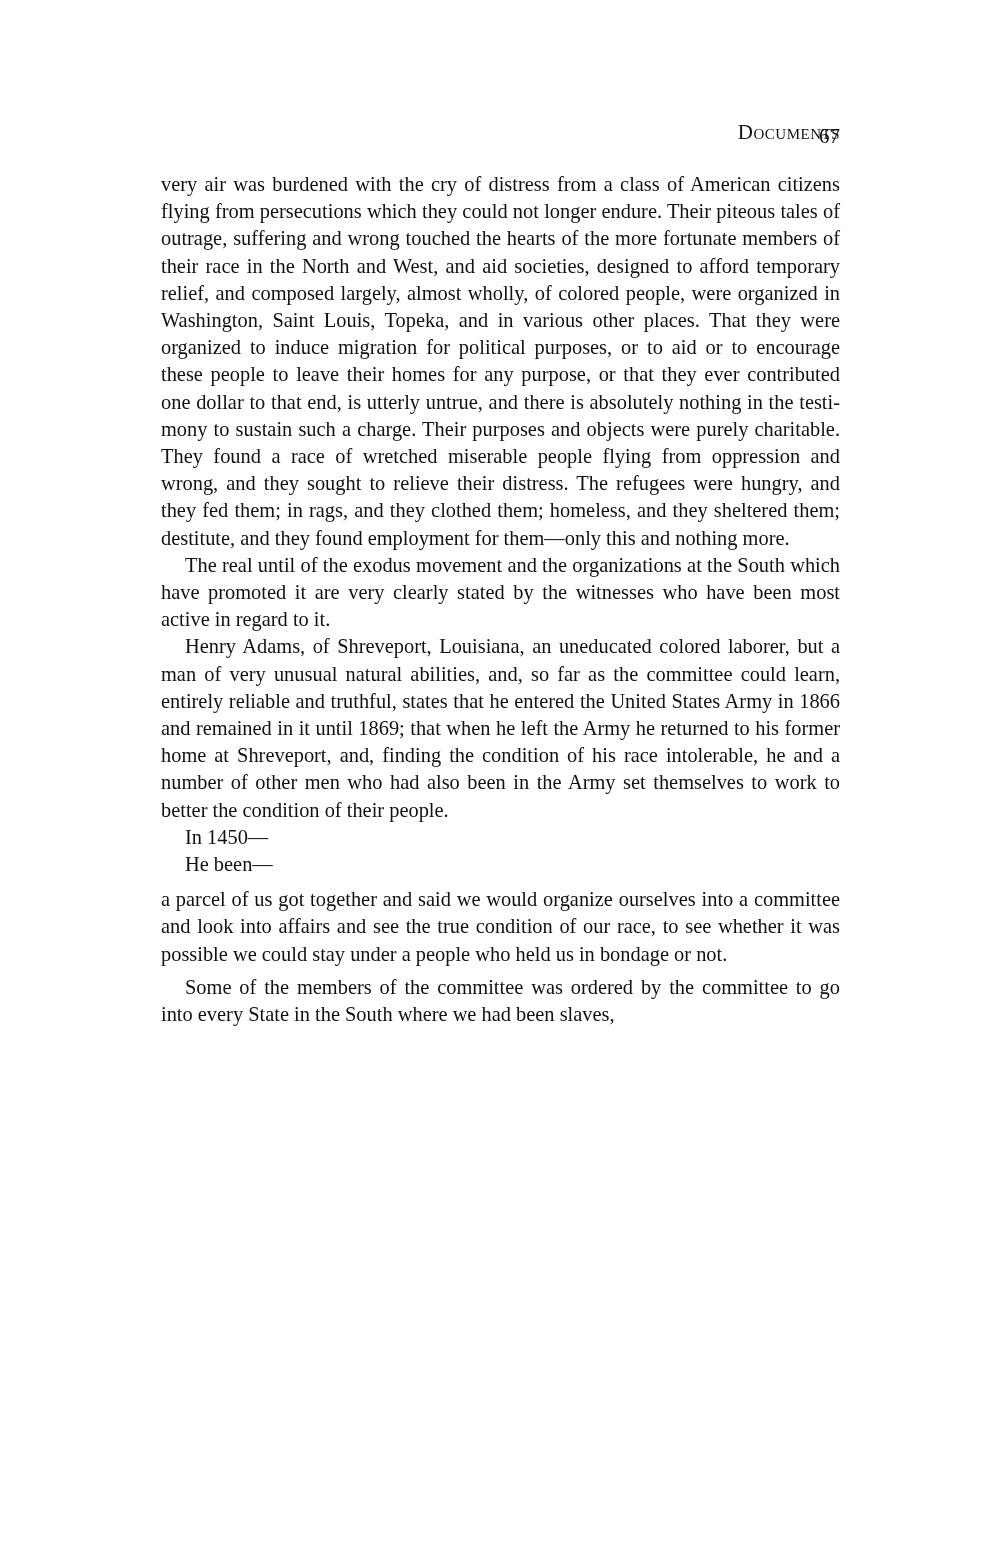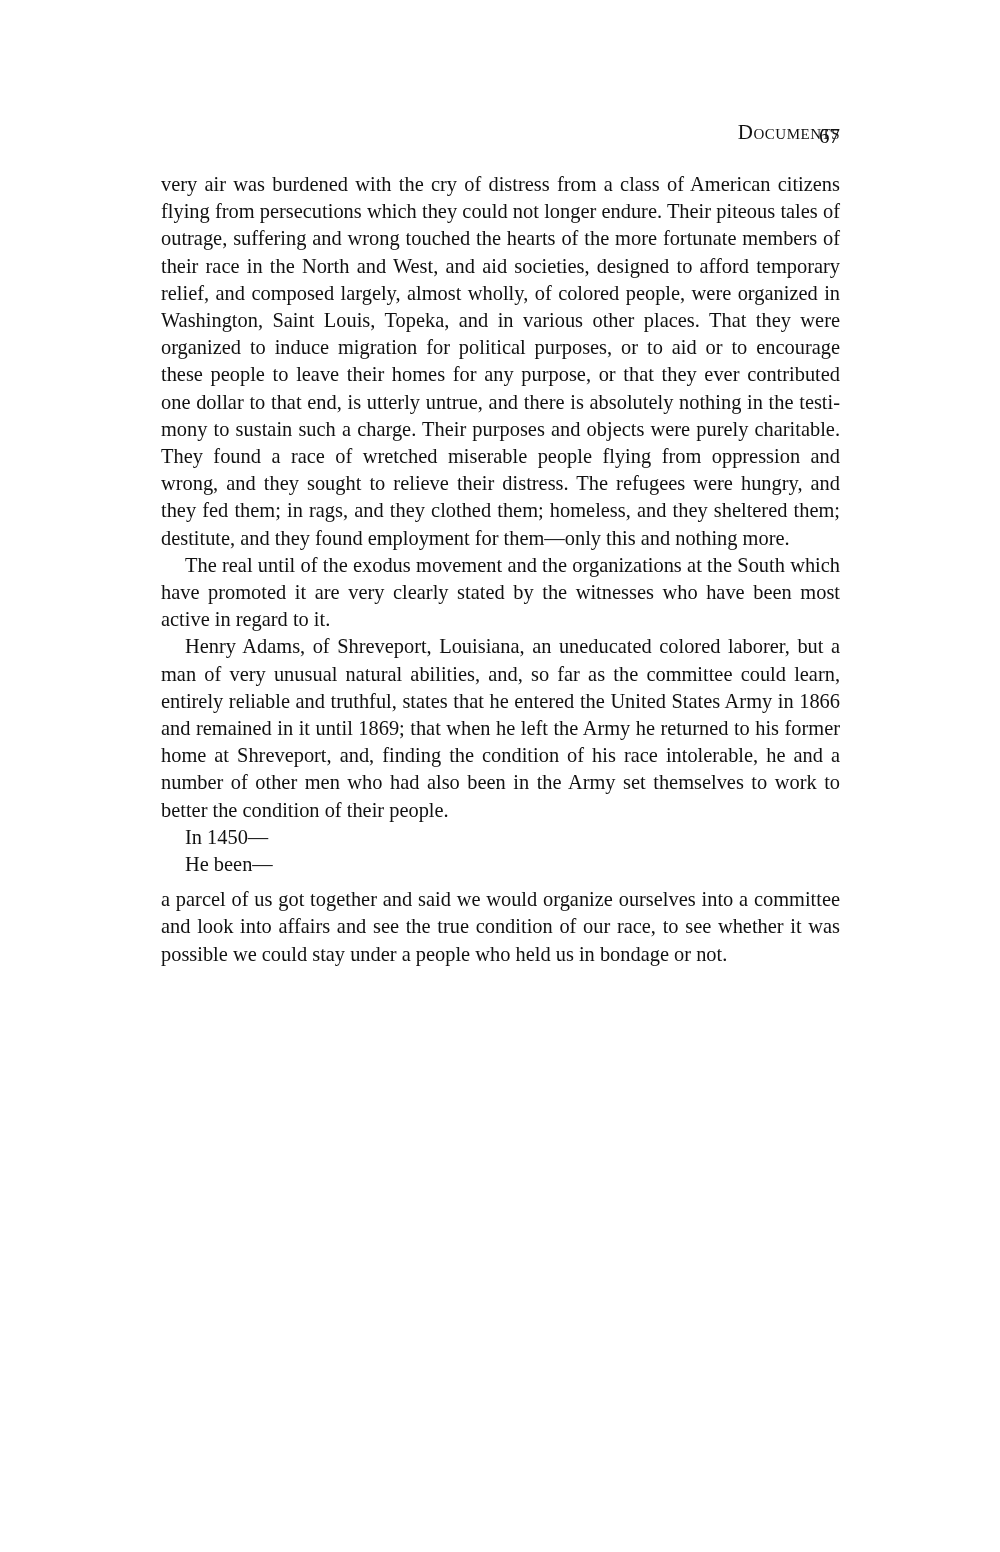--- a/index.html
+++ b/index.html
@@ -77,14 +77,15 @@
     <span class="page-number">67</span>
   </div>
 
   <div class="body-text">
     <p class="no-indent">very air was burdened with the cry of distress from a class of American citizens flying from persecutions which they could not longer endure. Their piteous tales of outrage, suffering and wrong touched the hearts of the more fortunate members of their race in the North and West, and aid societies, designed to afford temporary relief, and composed largely, almost wholly, of colored people, were organized in Washington, Saint Louis, Topeka, and in various other places. That they were organized to induce migration for political purposes, or to aid or to encourage these people to leave their homes for any purpose, or that they ever contributed one dollar to that end, is utterly untrue, and there is absolutely nothing in the testi­mony to sustain such a charge. Their purposes and objects were purely charitable. They found a race of wretched miserable people flying from oppression and wrong, and they sought to relieve their distress. The refugees were hungry, and they fed them; in rags, and they clothed them; homeless, and they sheltered them; desti­tute, and they found employment for them—only this and nothing more.</p>
     <p>The real until of the exodus movement and the organizations at the South which have promoted it are very clearly stated by the witnesses who have been most active in regard to it.</p>
     <p>Henry Adams, of Shreveport, Louisiana, an uneducated colored laborer, but a man of very unusual natural abilities, and, so far as the committee could learn, entirely reliable and truthful, states that he entered the United States Army in 1866 and remained in it until 1869; that when he left the Army he returned to his for­mer home at Shreveport, and, finding the condition of his race intolerable, he and a number of other men who had also been in the Army set themselves to work to better the condition of their people.</p>
     <p class="short">In 1450—</p>
     <p class="short">He been—</p>
     <p class="quote">a parcel of us got together and said we would organize ourselves into a committee and look into affairs and see the true condition of our race, to see whether it was possible we could stay under a people who held us in bondage or not.</p>
+    <p class="gap-before">Some of the members of the committee was ordered by the com­mittee to go into every State in the South where we had been slaves,</p>
   </div>
 </div>
 
 </body></html>

